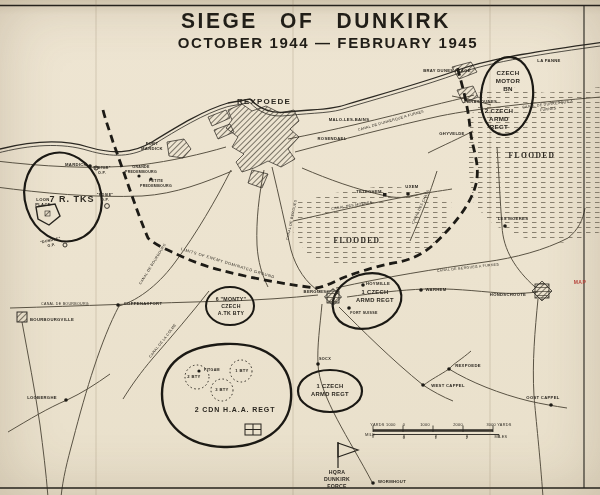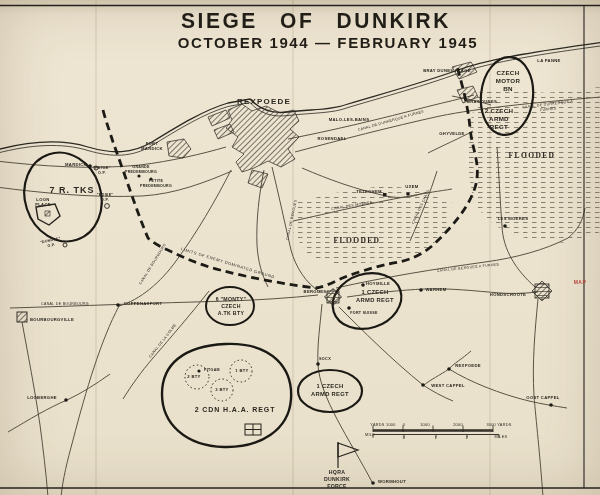--- a/index.html
+++ b/index.html
@@ -209,21 +209,21 @@
       <div class="lbl" style="left: 508px; top: 295px; font-size: 4.2px; font-weight: 600;">HONDSCHOOTE</div>
       <div class="lbl" style="left: 76px; top: 165px; font-size: 4.2px; font-weight: 600;">MARDICK</div>
       <div class="lbl" style="left: 102px; top: 171px; font-size: 3.6px; font-weight: 600;">"PETER"
 O.P.</div>
       <div class="lbl" style="left: 152px; top: 146px; font-size: 4.2px; font-weight: 600;">FORT
 MARDICK</div>
       <div class="lbl" style="left: 141px; top: 170px; font-size: 3.6px; font-weight: 600;">GRANDE
 PREDEMBOURG</div>
       <div class="lbl" style="left: 156px; top: 184px; font-size: 3.6px; font-weight: 600;">PETITE
 PREDEMBOURG</div>
-      <div class="lbl" style="left: 72px; top: 191px; font-size: 9px; font-weight: 600; letter-spacing: 1px;">7 R. TKS</div>
+      <div class="lbl" style="left: 72px; top: 200px; font-size: 9px; font-weight: 600; letter-spacing: 1px;">7 R. TKS</div>
       <div class="lbl" style="left: 43px; top: 202px; font-size: 4.2px; font-weight: 600;">LOON
 PLACE</div>
       <div class="lbl" style="left: 105px; top: 198px; font-size: 3.6px; font-weight: 600;">"ROSIE"
 O.P.</div>
       <div class="lbl" style="left: 51px; top: 243px; font-size: 3.6px; font-weight: 600; transform: translate(-50%, -50%) rotate(-12deg);">"DUNDEE"
 O.P.</div>
       <div class="lbl" style="left: 65px; top: 304px; font-size: 3.6px; font-weight: 400;">CANAL DE BOURBOURG</div>
       <div class="lbl" style="left: 143px; top: 304px; font-size: 4.2px; font-weight: 600;">COPPENAXFORT</div>
       <div class="lbl" style="left: 52px; top: 320px; font-size: 4.2px; font-weight: 600;">BOURBOURGVILLE</div>
       <div class="lbl" style="left: 153px; top: 264px; font-size: 3.6px; font-weight: 400; transform: translate(-50%, -50%) rotate(-58deg);">CANAL DE BOURBOURG</div>

